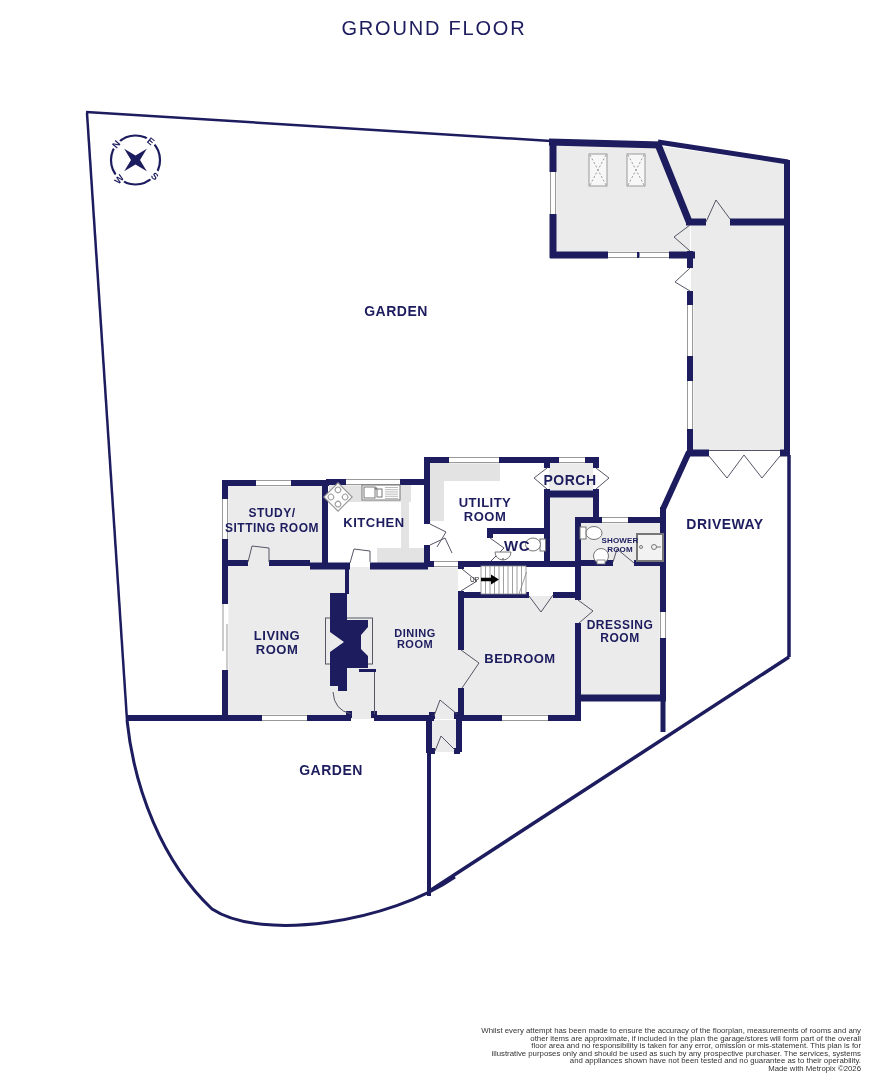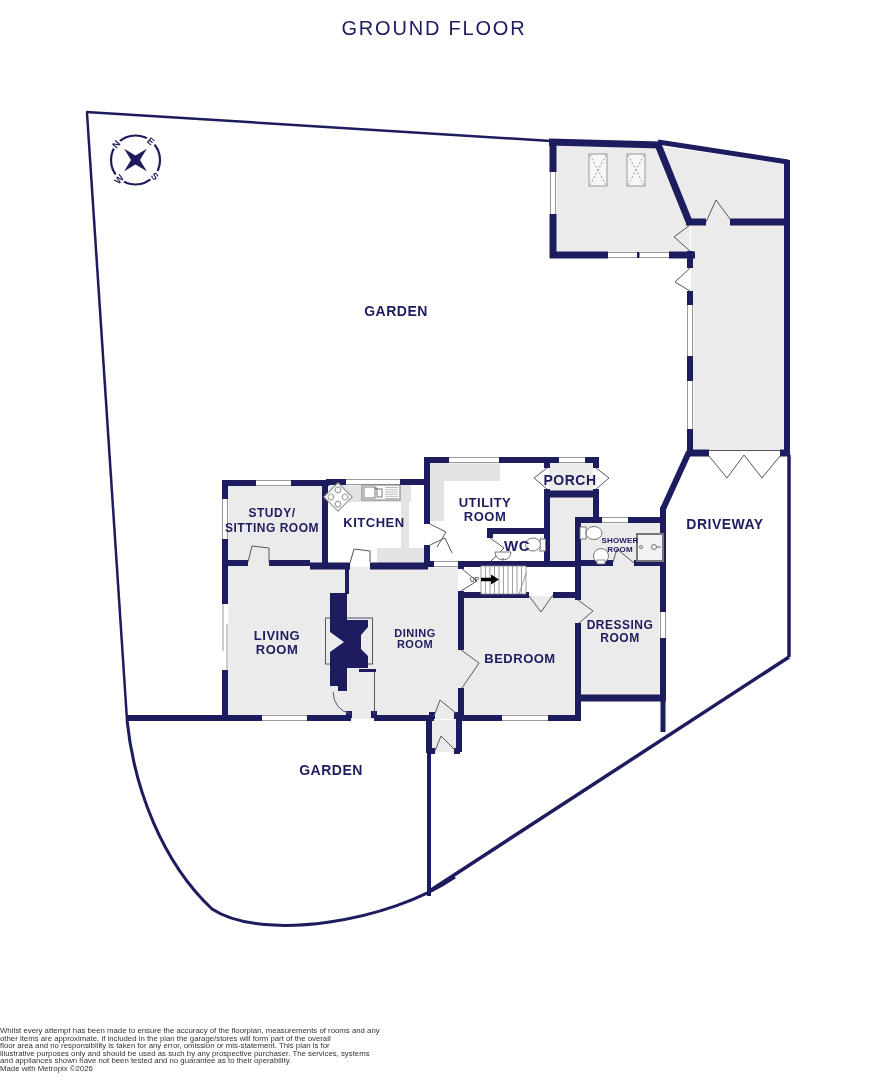--- a/index.html
+++ b/index.html
@@ -401,21 +401,21 @@
       <text class="lbl" x="415" y="648" font-size="11" letter-spacing="0.5">ROOM</text>
 
 <text class="lbl" x="520" y="663" font-size="13" letter-spacing="0.5">BEDROOM</text>
 
 <text class="lbl" x="620" y="629" font-size="12" letter-spacing="0.5">DRESSING</text>
       <text class="lbl" x="620" y="642" font-size="12" letter-spacing="0.5">ROOM</text>
 
 <text class="lbl" x="331" y="775" font-size="14" letter-spacing="0.5">GARDEN</text>
 </svg>
 
-<div style="position:absolute;left:0;top:1027px;width:861px;text-align:left;font-size:7.8px;line-height:7.6px;color:#333;font-family:'Liberation Sans',sans-serif;">
+<div style="position:absolute;left:0;top:1027px;width:861px;text-align:right;font-size:7.8px;line-height:7.6px;color:#333;font-family:'Liberation Sans',sans-serif;">
 Whilst every attempt has been made to ensure the accuracy of the floorplan, measurements of rooms and any<br>
 other items are approximate, if included in the plan the garage/stores will form part of the overall<br>
 floor area and no responsibility is taken for any error, omission or mis-statement. This plan is for<br>
 illustrative purposes only and should be used as such by any prospective purchaser. The services, systems<br>
 and appliances shown have not been tested and no guarantee as to their operability.<br>
 Made with Metropix ©2026
 </div>
 </div>
 
 </body></html>

